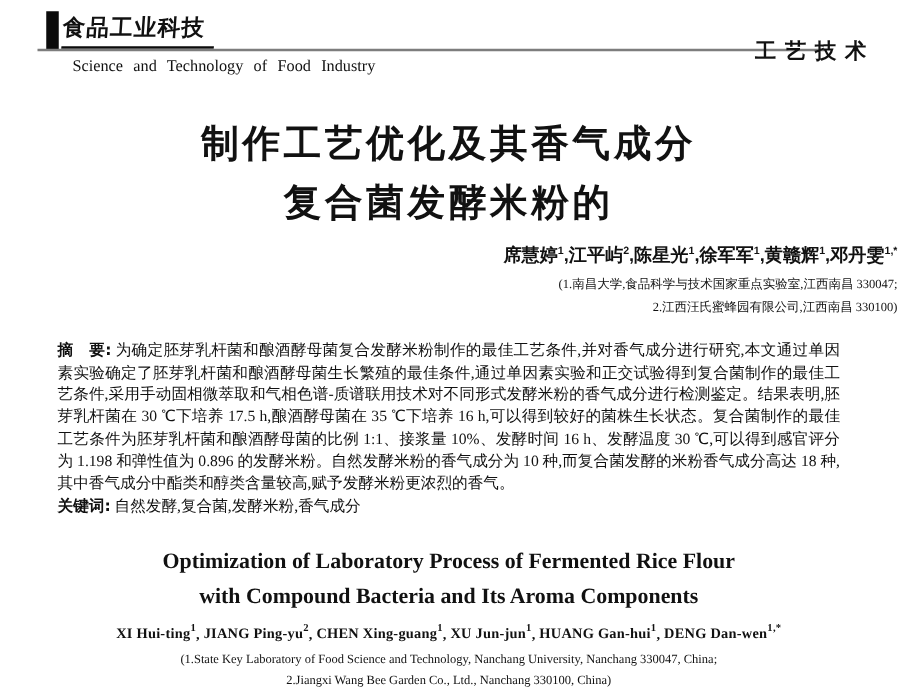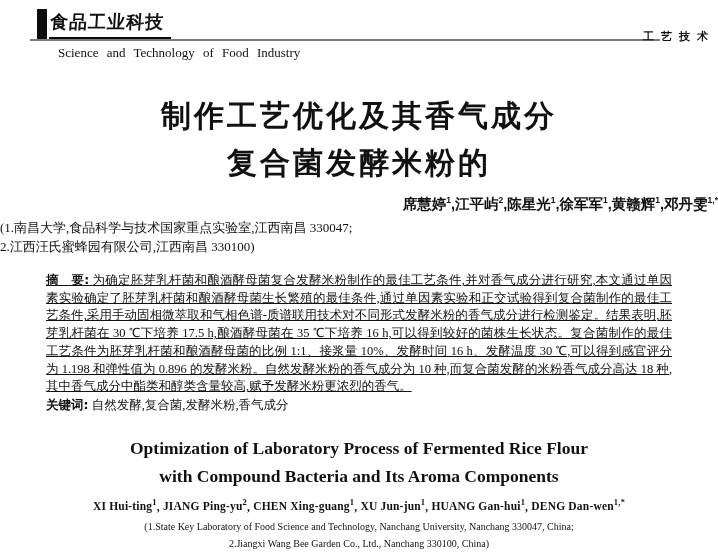--- a/index.html
+++ b/index.html
@@ -13,47 +13,47 @@
   .logo-bar{position:absolute;left:37px;top:9px;width:10px;height:31px;background:#0b0b0b;}
   .logo-cn{
     position:absolute;left:50px;top:10px;
     font-family:"DejaVu Serif", serif;
     font-weight:bold;font-size:18px;letter-spacing:1px;
     border-bottom:2px solid #0b0b0b;padding:0 8px 3px 0;
     transform:skewX(-4deg);
   }
   .header-rule{position:absolute;left:30px;top:39px;width:630px;height:2px;background:#7d7d7d;}
   .section-cn{
-    position:absolute;right:3px;top:29px;
+    position:absolute;right:18px;top:29px;
     font-family:Liberation Serif, serif;
-    font-weight:bold;font-size:11px;letter-spacing:7px;white-space:nowrap;
+    font-weight:bold;font-size:17px;letter-spacing:7px;white-space:nowrap;
   }
   .logo-en{
     position:absolute;left:58px;top:45px;
     font-size:13px;word-spacing:5px;white-space:nowrap;
   }
   
   .title-cn{
     margin-top:30px;text-align:center;
     font-weight:bold;font-size:30px;line-height:47px;letter-spacing:3px;
     font-family:"Liberation Serif", serif;
   }
   
   .authors-cn{
     margin-top:9px;text-align:right;
     font-family:Liberation Sans, sans-serif;
     font-weight:bold;font-size:14.5px;
   }
   .authors-cn sup,.authors-en sup{font-size:8.5px;font-weight:bold;}
   
-  .affil-cn{margin-top:4px;text-align:left;font-size:13px;line-height:19px;}
+  .affil-cn{margin-top:4px;text-align:right;font-size:10px;line-height:19px;}
   
   .abstract-block{
     width:626px;margin:15px auto 0 auto;
-    font-size:12.5px;line-height:17.7px;text-align:justify;text-decoration:underline;
+    font-size:12.5px;line-height:17.7px;text-align:justify;
   }
   .abstract-label,.keywords-label{font-weight:bold;font-family:"DejaVu Sans", sans-serif;}
   .keywords-line{width:626px;margin:0 auto;font-size:12.5px;line-height:17.7px;}
   
   .title-en{
     margin-top:19px;text-align:center;
     font-weight:bold;font-size:17.5px;line-height:28px;
     font-family:"Liberation Serif", serif;
   }
   .authors-en{

